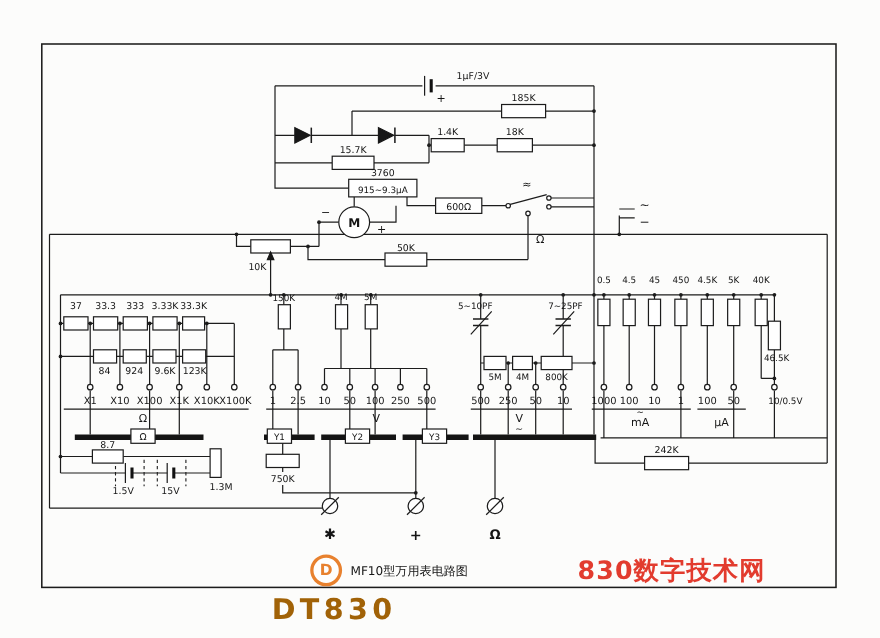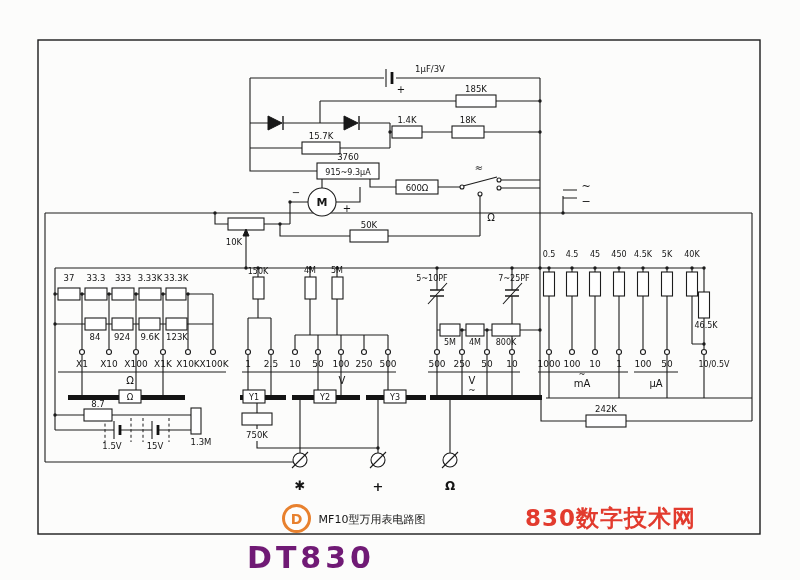--- a/index.html
+++ b/index.html
@@ -11,21 +11,21 @@
   .w{stroke:#1c1c1c;stroke-width:1.1;fill:none}
   .w2{stroke:#1c1c1c;stroke-width:1.4;fill:none}
   .thick{stroke:#111;stroke-width:2.8;fill:none}
   .cmp{fill:#ffffff;stroke:#1c1c1c;stroke-width:1.1}
   .dot{fill:#1c1c1c;stroke:none}
   .di{fill:#171717;stroke:#171717}
   .bar{fill:#141414;stroke:none}
   .dash{stroke:#1c1c1c;stroke-width:1;stroke-dasharray:3 2.6;fill:none}
   .wm-cn{position:absolute;left:525px;top:503px;color:#e23b2e;font-size:23px;font-weight:bold;letter-spacing:1px;}
   .wm-en{position:absolute;left:561px;top:532px;color:#e23b2e;font-size:19px;font-weight:bold;letter-spacing:3px;}
-  .wm-gray{position:absolute;left:247px;top:540px;color:#701a75;font-size:30px;font-weight:bold;letter-spacing:4px;}
+  .wm-gray{position:absolute;left:247px;top:540px;color:#a16207;font-size:26px;font-weight:bold;letter-spacing:4px;}
   .wm-logo{position:absolute;left:282px;top:504px;width:23px;height:23px;border:3px solid #e8812e;border-radius:50%;
            display:flex;align-items:center;justify-content:center;color:#e8812e;font-weight:bold;font-size:14px;
            background:rgba(255,255,255,.55);}
 </style>
 </head>
 <body>
 
 <div class="page">
   <svg width="800" height="580" viewBox="0 0 800 580">
 

